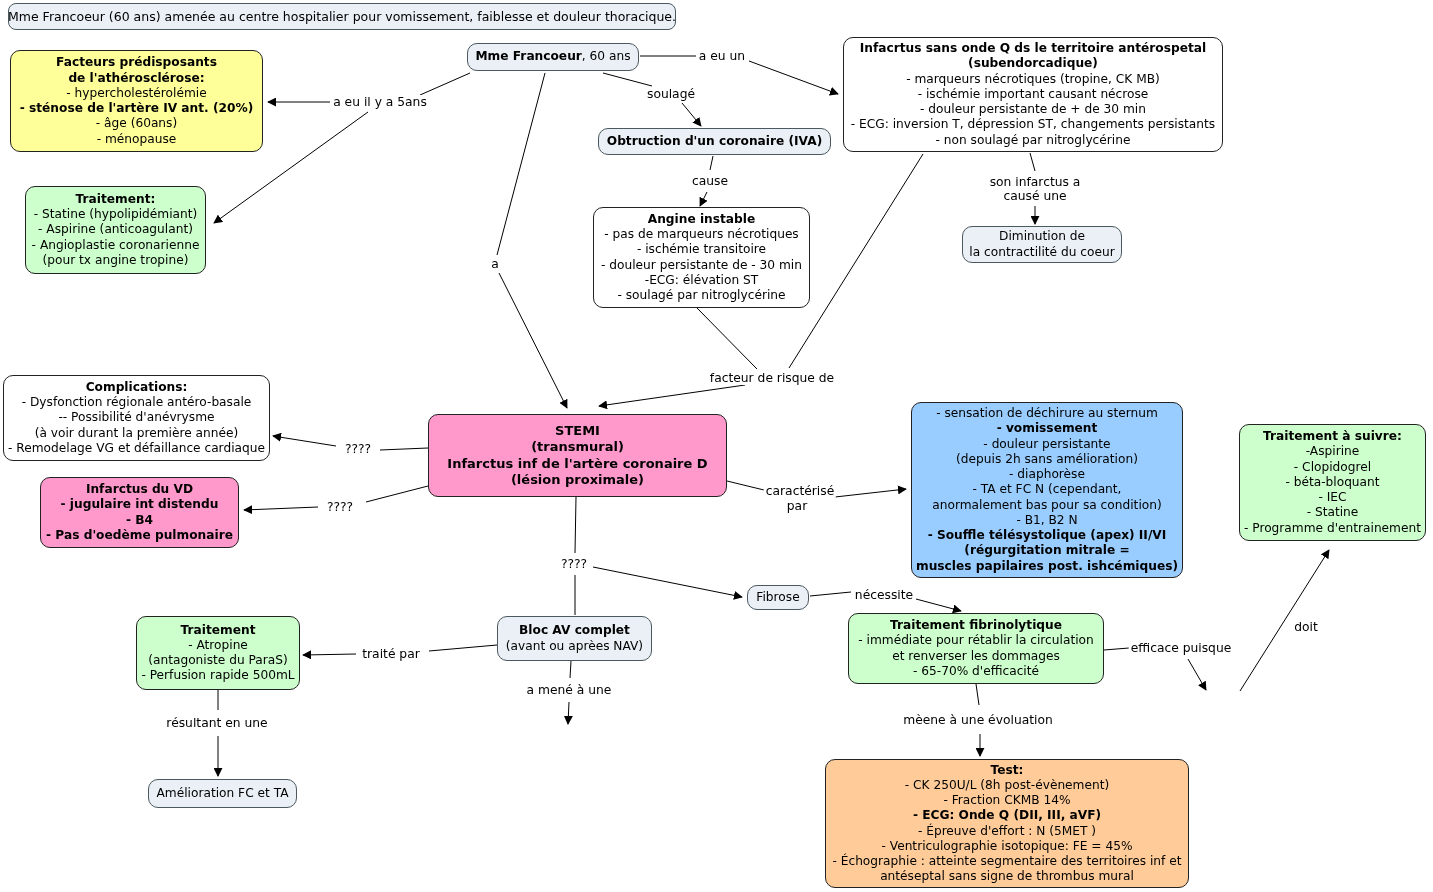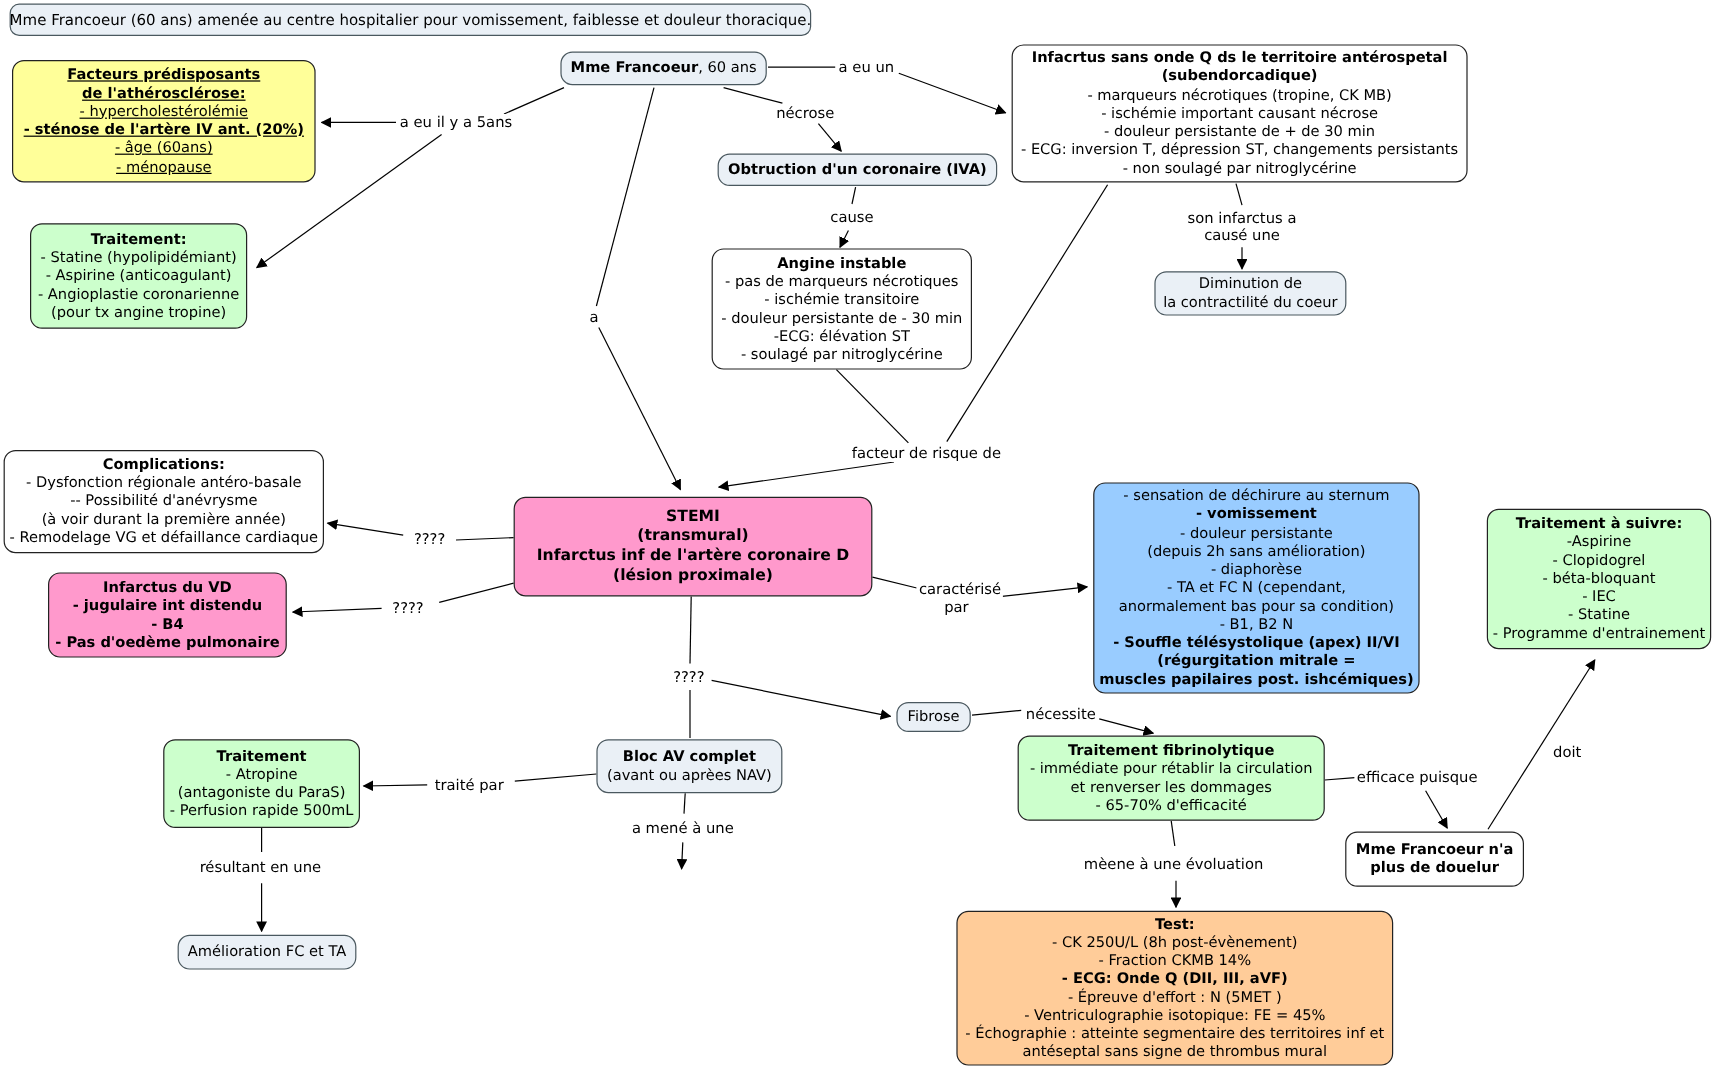--- a/index.html
+++ b/index.html
@@ -6,25 +6,25 @@
   #canvas{position:relative;width:1433px;height:892px;background:#fff;overflow:hidden;
           font-family:"DejaVu Sans","Liberation Sans",sans-serif;color:#000;}
   #edges{position:absolute;left:0;top:0;width:1433px;height:892px;}
   .node{position:absolute;box-sizing:border-box;border:1px solid #222;border-radius:10px;
         display:flex;flex-direction:column;justify-content:center;text-align:center;
         font-size:12.2px;line-height:1.25;padding:2px 3px;background:#fff;align-items:center;}
   .node .ln{white-space:nowrap;}
   .b{font-weight:bold;}
   .light{background:#EAF0F6;border-color:#4a585f;}
   .white{background:#FFFFFF;}
-  .yellow{background:#FFFF99;text-decoration:underline;}
+  .yellow{background:#FFFF99;}
   .green{background:#CCFFCC;}
   .pink{background:#FF99CC;}
   .blue{background:#99CCFF;}
-  .orange{background:#FFCC99;}
+  .orange{background:#FFCC99;margin-left:28px;}
   .banner{border-radius:8px;font-size:12.5px;}
   .stemi-font{font-size:13px;}
   .elabel{position:absolute;transform:translate(-50%,-50%);font-size:12.3px;
           background:#fff;padding:0 2px;white-space:nowrap;text-align:center;}
 </style>
 </head>
 <body>
 
 <div id="canvas">
 
@@ -191,44 +191,40 @@
     <div class="ln">Fibrose</div>
   </div>
 
   <div class="node green" style="left:848px;top:613px;width:256px;height:71px">
     <div class="ln b">Traitement  fibrinolytique</div>
     <div class="ln">- immédiate pour rétablir la circulation</div>
     <div class="ln">et renverser les dommages</div>
     <div class="ln">- 65-70% d'efficacité</div>
   </div>
 
-  <div class="node white" style="left:1121px;top:693px;width:149px;height:46px">
-    <div class="ln b">Mme Francoeur n'a</div>
-    <div class="ln b">plus de douelur</div>
-  </div>
 
 
   <div class="node light" style="left:148px;top:779px;width:149px;height:29px">
     <div class="ln">Amélioration FC et TA</div>
   </div>
 
   <div class="node orange" style="left:797px;top:759px;width:364px;height:129px">
     <div class="ln b">Test:</div>
     <div class="ln">- CK 250U/L (8h post-évènement)</div>
     <div class="ln">- Fraction CKMB 14%</div>
     <div class="ln b">- ECG: Onde Q (DII, III, aVF)</div>
     <div class="ln">- Épreuve d'effort : N (5MET )</div>
     <div class="ln">- Ventriculographie isotopique: FE = 45%</div>
     <div class="ln">- Échographie : atteinte segmentaire des territoires inf et</div>
     <div class="ln">antéseptal sans signe de thrombus mural</div>
   </div>
 
   <div class="elabel" style="left:380px;top:102px">a eu il y a 5ans</div>
   <div class="elabel" style="left:722px;top:56px">a eu un</div>
-  <div class="elabel" style="left:671px;top:94px">nécrose</div>
+  <div class="elabel" style="left:671px;top:94px">soulagé</div>
   <div class="elabel" style="left:710px;top:181px">cause</div>
   <div class="elabel" style="left:1035px;top:182px">son infarctus a</div>
   <div class="elabel" style="left:1035px;top:196px">causé une</div>
   <div class="elabel" style="left:772px;top:378px">facteur de risque de</div>
   <div class="elabel" style="left:358px;top:449px">????</div>
   <div class="elabel" style="left:340px;top:507px">????</div>
   <div class="elabel" style="left:574px;top:564px">????</div>
   <div class="elabel" style="left:800px;top:491px">caractérisé</div>
   <div class="elabel" style="left:797px;top:506px">par</div>
   <div class="elabel" style="left:884px;top:595px">nécessite</div>

